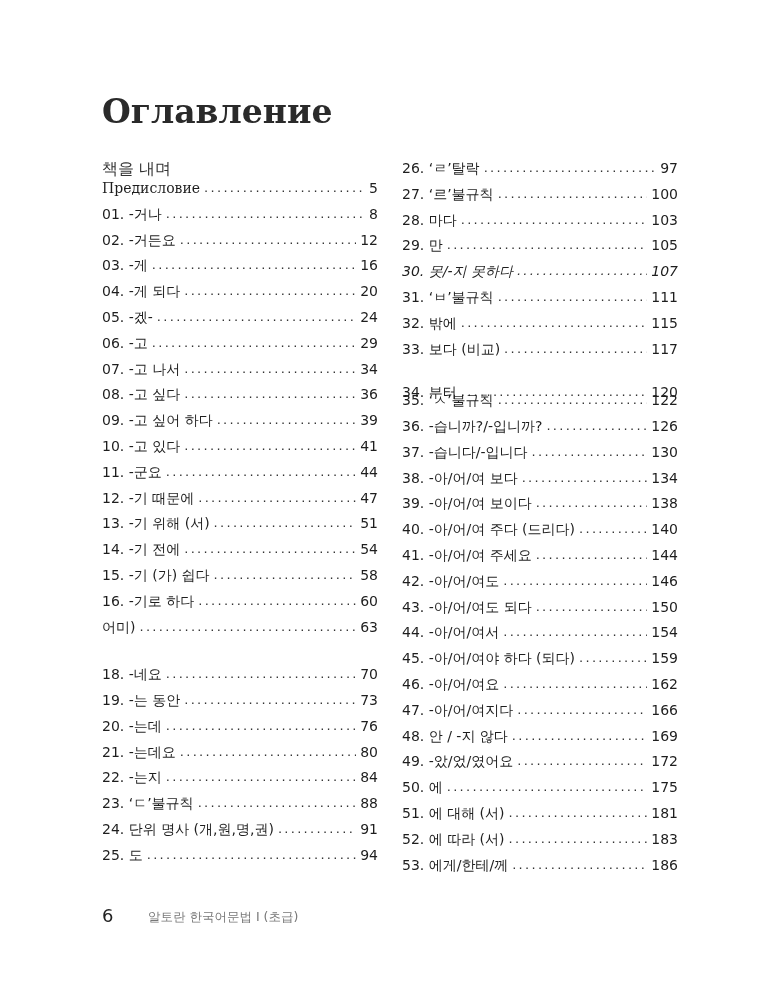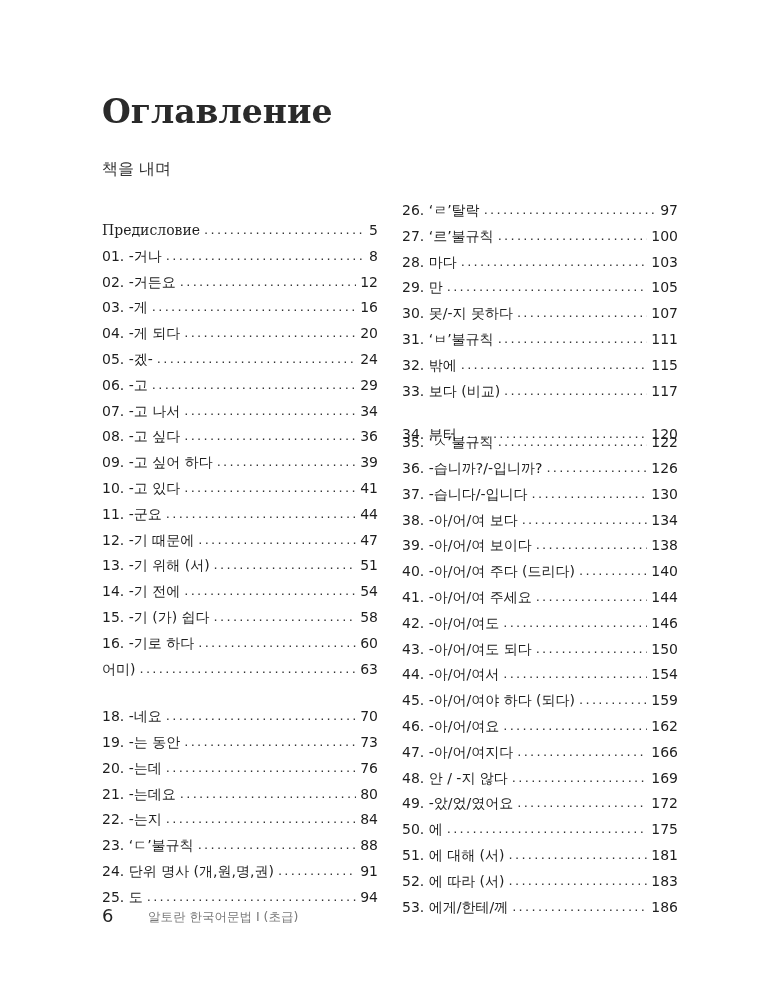--- a/index.html
+++ b/index.html
@@ -39,21 +39,20 @@
       width: 276px;
       height: 22px;
       font-size: 14px;
       line-height: 22px;
       white-space: nowrap;
     }
     .entry-row {
       display: flex;
       align-items: flex-end;
       width: 100%;
-      margin-top: 42px;
     }
     .entry-label {
       flex: 0 0 auto;
       padding-right: 4px;
     }
     .leader {
       flex: 1 1 auto;
       overflow: hidden;
       color: #333;
       letter-spacing: 2.3px;
@@ -311,21 +310,21 @@
         <span class="entry-page">103</span>
       </div>
     </div>
     <div class="entry" style="top: 234.4px;">
       <div class="entry-row">
         <span class="entry-label">29. 만</span>
         <span class="leader"></span>
         <span class="entry-page">105</span>
       </div>
     </div>
-    <div class="entry" style="top: 260.2px;">
+    <div class="entry" style="top: 260.2px; font-style: italic;">
       <div class="entry-row">
         <span class="entry-label">30. 못/-지 못하다</span>
         <span class="leader"></span>
         <span class="entry-page">107</span>
       </div>
     </div>
     <div class="entry" style="top: 286px;">
       <div class="entry-row">
         <span class="entry-label">31. ‘ㅂ’불규칙</span>
         <span class="leader"></span>

